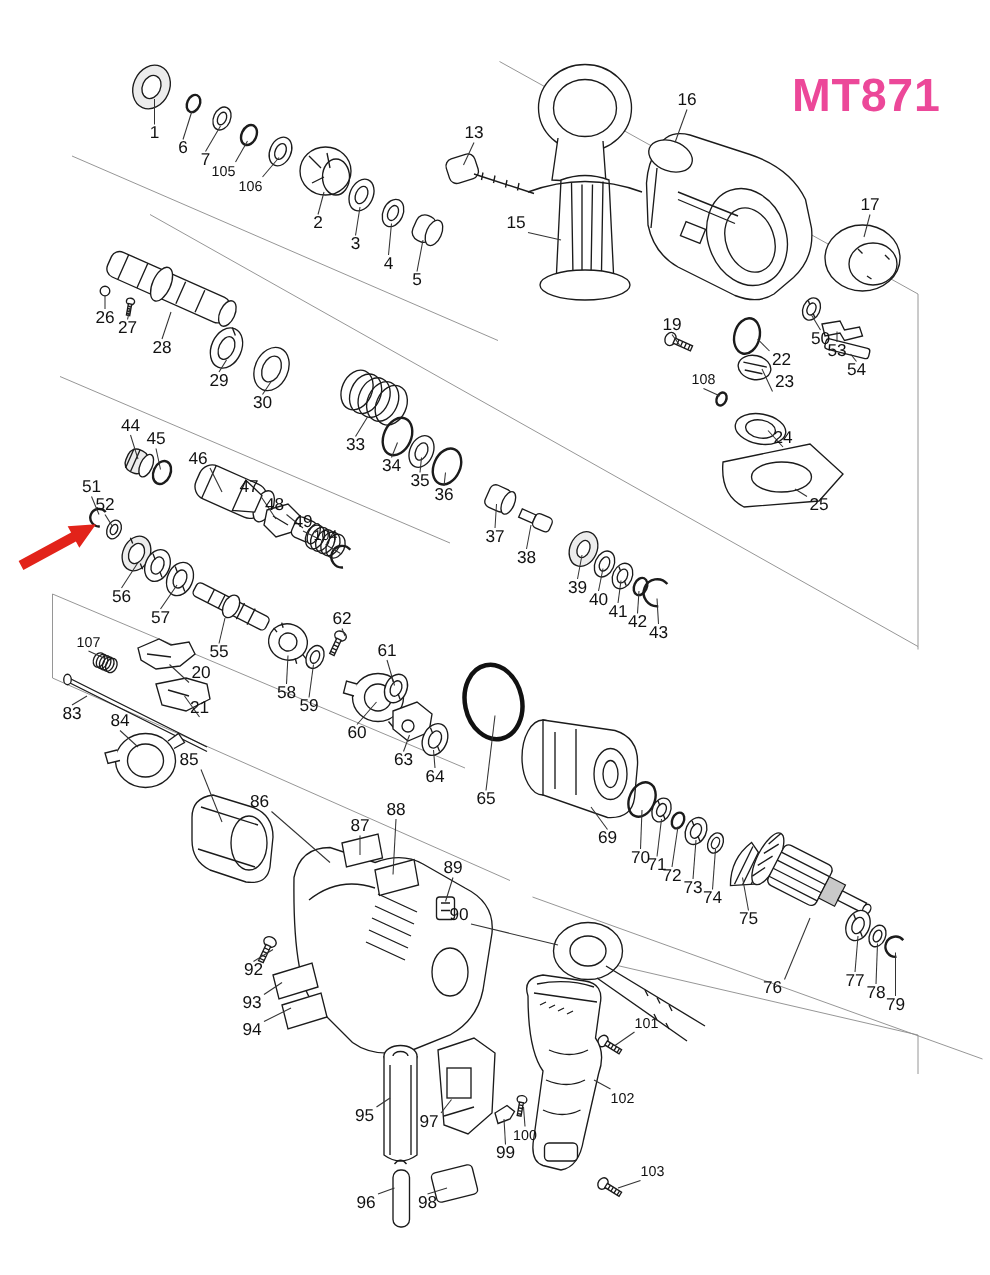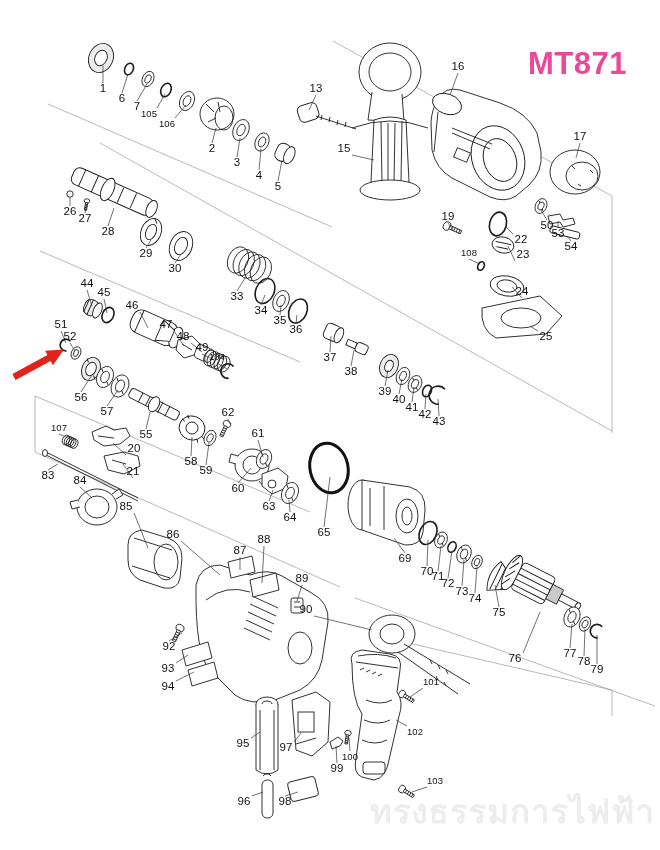--- a/index.html
+++ b/index.html
@@ -537,14 +537,13 @@
         <line x1="423" y1="688" x2="410" y2="697" stroke="#333333" stroke-width="0.7"></line>
         <text x="431" y="685" text-anchor="middle" fill="#111111" font-size="9.5" font-family="&quot;Liberation Sans&quot;,&quot;DejaVu Sans&quot;,sans-serif">101</text>
         <line x1="407" y1="726" x2="396" y2="720" stroke="#333333" stroke-width="0.7"></line>
         <text x="415" y="735" text-anchor="middle" fill="#111111" font-size="9.5" font-family="&quot;Liberation Sans&quot;,&quot;DejaVu Sans&quot;,sans-serif">102</text>
         <line x1="427" y1="787" x2="412" y2="792" stroke="#333333" stroke-width="0.7"></line>
         <text x="435" y="784" text-anchor="middle" fill="#111111" font-size="9.5" font-family="&quot;Liberation Sans&quot;,&quot;DejaVu Sans&quot;,sans-serif">103</text>
       </g>
 </svg>
 
 <div id="title">MT871</div>
-<div id="watermark">ทรงธรรมการไฟฟ้า</div>
 </div>
 
 </body></html>

